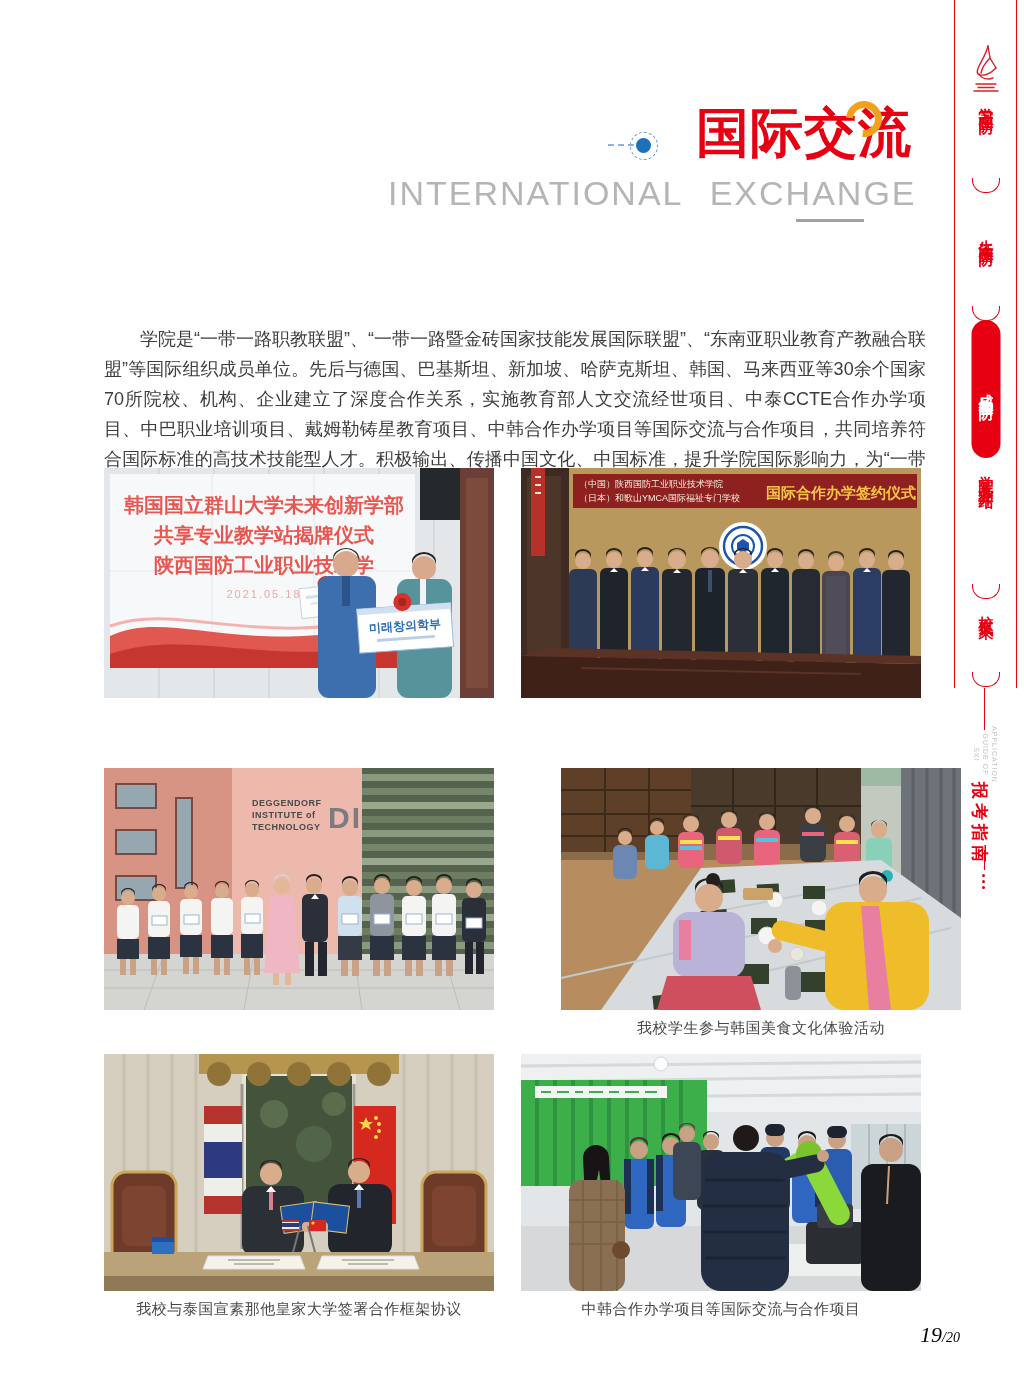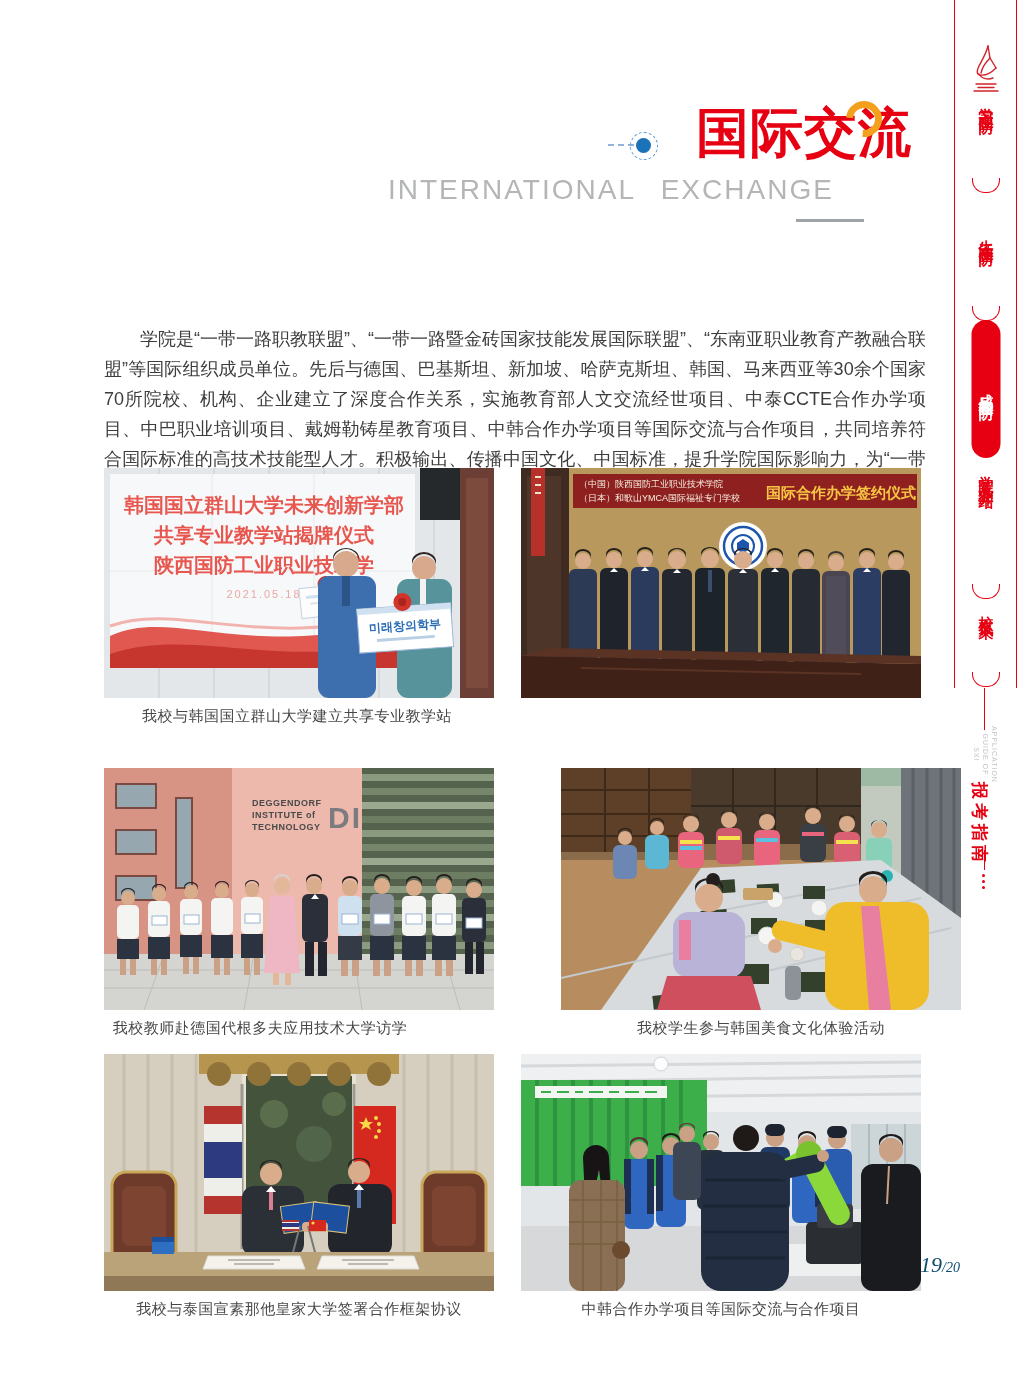--- a/index.html
+++ b/index.html
@@ -5,21 +5,21 @@
   html,body{margin:0;padding:0;}
   body{
     width:1024px;height:1397px;background:#fff;position:relative;overflow:hidden;
     font-family:"Liberation Sans","DejaVu Sans",sans-serif;
     -webkit-font-smoothing:antialiased;
   }
   .abs{position:absolute;}
 
   
   .title-cn{left:674px;top:106px;font-size:53px;font-weight:900;color:#e60012;letter-spacing:1px;line-height:1;margin-left:22px;}
-  .title-en{left:388px;top:176px;font-size:28px;color:#b4b5b6;letter-spacing:2px;word-spacing:16px;line-height:1;}
+  .title-en{left:388px;top:176px;font-size:34px;color:#b4b5b6;letter-spacing:2px;word-spacing:16px;line-height:1;}
   .orange-ring{left:846px;top:101px;width:22px;height:22px;border:7px solid #f3a11c;border-radius:50%;
     border-left-color:transparent;transform:rotate(-40deg);}
   .dot-line{left:608px;top:144px;width:26px;height:0;border-top:2px dashed #8fb3d9;}
   .dot-ring{left:630px;top:132px;width:26px;height:26px;border:1.5px dashed #5b9bd5;border-radius:50%;}
   .dot-core{left:636px;top:138px;width:15px;height:15px;background:#1b72b8;border-radius:50%;}
   .title-rule{left:796px;top:219px;width:68px;height:3px;background:#9fa3a6;}
 
   
   .intro{left:104px;top:306px;width:822px;font-size:18px;line-height:30px;color:#3d3d3d;
     text-align:justify;text-indent:2em;}
@@ -52,22 +52,22 @@
   .guide-en{left:957px;top:728px;width:56px;height:52px;display:flex;align-items:center;justify-content:center;}
   .guide-en span{display:block;transform:rotate(90deg);font-size:7px;line-height:9px;color:#c4c4c4;
     letter-spacing:1px;white-space:pre-line;text-align:center;}
   .guide-cn{left:968px;top:782px;writing-mode:vertical-rl;text-orientation:sideways;
     font-size:17px;font-weight:800;color:#e60012;letter-spacing:4px;}
   .rail-line2{left:984px;top:850px;width:1px;height:20px;background:#e60012;}
   .rail-dots{left:982px;top:874px;display:flex;flex-direction:column;gap:3px;}
   .rail-dots i{width:3px;height:3px;background:#e60012;border-radius:50%;}
 
   
-  .pagenum{left:920px;top:1252px;font-family:"Liberation Serif","DejaVu Serif",serif;
-    font-style:italic;color:#0c4a6e;}
+  .pagenum{left:920px;top:1322px;font-family:"Liberation Serif","DejaVu Serif",serif;
+    font-style:italic;color:#000000;}
   .pagenum .big{font-size:22px;}
   .pagenum .small{font-size:14px;}
 
   svg text{font-family:"Liberation Sans","DejaVu Sans",sans-serif;}
 </style>
 </head>
 <body>
 
 <div class="abs dot-line"></div>
 <div class="abs dot-ring"></div>
@@ -130,21 +130,20 @@
 
     <g transform="rotate(-4 300 158)">
       <rect x="254" y="138" width="94" height="44" fill="#ffffff" stroke="#9fb8d8"></rect>
       <rect x="254" y="138" width="94" height="6" fill="#cfe0f0"></rect>
       <circle cx="300" cy="134" r="9" fill="#d2342c"></circle>
       <circle cx="300" cy="134" r="4" fill="#a8241d"></circle>
       <text x="301" y="162" font-size="12" font-weight="bold" fill="#2a6db5" text-anchor="middle">미래창의학부</text>
       <rect x="272" y="169" width="58" height="3" fill="#b9cfe4"></rect>
     </g>
   </svg>
-  <figcaption>我校与韩国国立群山大学建立共享专业教学站</figcaption>
 </figure>
 
 <figure class="f2">
   <svg width="400" height="230" viewBox="0 0 400 230">
     <rect width="400" height="230" fill="#c3a163"></rect>
     <rect x="0" y="0" width="400" height="230" fill="#8a6f42" opacity="0.18"></rect>
     <rect x="0" y="0" width="48" height="230" fill="#3f2b22"></rect>
     <rect x="6" y="8" width="34" height="214" fill="#4e352a"></rect>
     <rect x="10" y="0" width="14" height="88" fill="#b5312a"></rect>
     <g fill="#f0e3d0">
@@ -371,21 +370,20 @@
       <g>
           <circle cx="370" cy="122" r="8" fill="#d9ad8c"></circle>
           <path d="M362,120 a8,8 0 0,1 16,0 l0,-4 a8,6 0 0,0 -16,0 Z" fill="#241f1d"></path>
           <rect x="358" y="130" width="24" height="44" rx="5" fill="#2b2f3a"></rect>
           <rect x="361" y="174" width="8" height="32" fill="#23262e"></rect>
           <rect x="372" y="174" width="8" height="32" fill="#23262e"></rect>
           <rect x="362" y="150" width="16" height="10" fill="#fff" stroke="#9db3cf"></rect>
         </g>
     </g>
   </svg>
-  <figcaption>我校教师赴德国代根多夫应用技术大学访学</figcaption>
 </figure>
 
 <figure class="f4">
   <svg width="400" height="242" viewBox="0 0 400 242">
     <rect width="400" height="242" fill="#b78c5e"></rect>
     <rect x="0" y="0" width="400" height="92" fill="#8a6b4a"></rect>
     <rect x="0" y="0" width="130" height="84" fill="#5d4027"></rect>
     <g stroke="#3e2a19" stroke-width="2">
         <line x1="0" y1="22" x2="130" y2="22"></line>
         <line x1="0" y1="46" x2="130" y2="46"></line>

